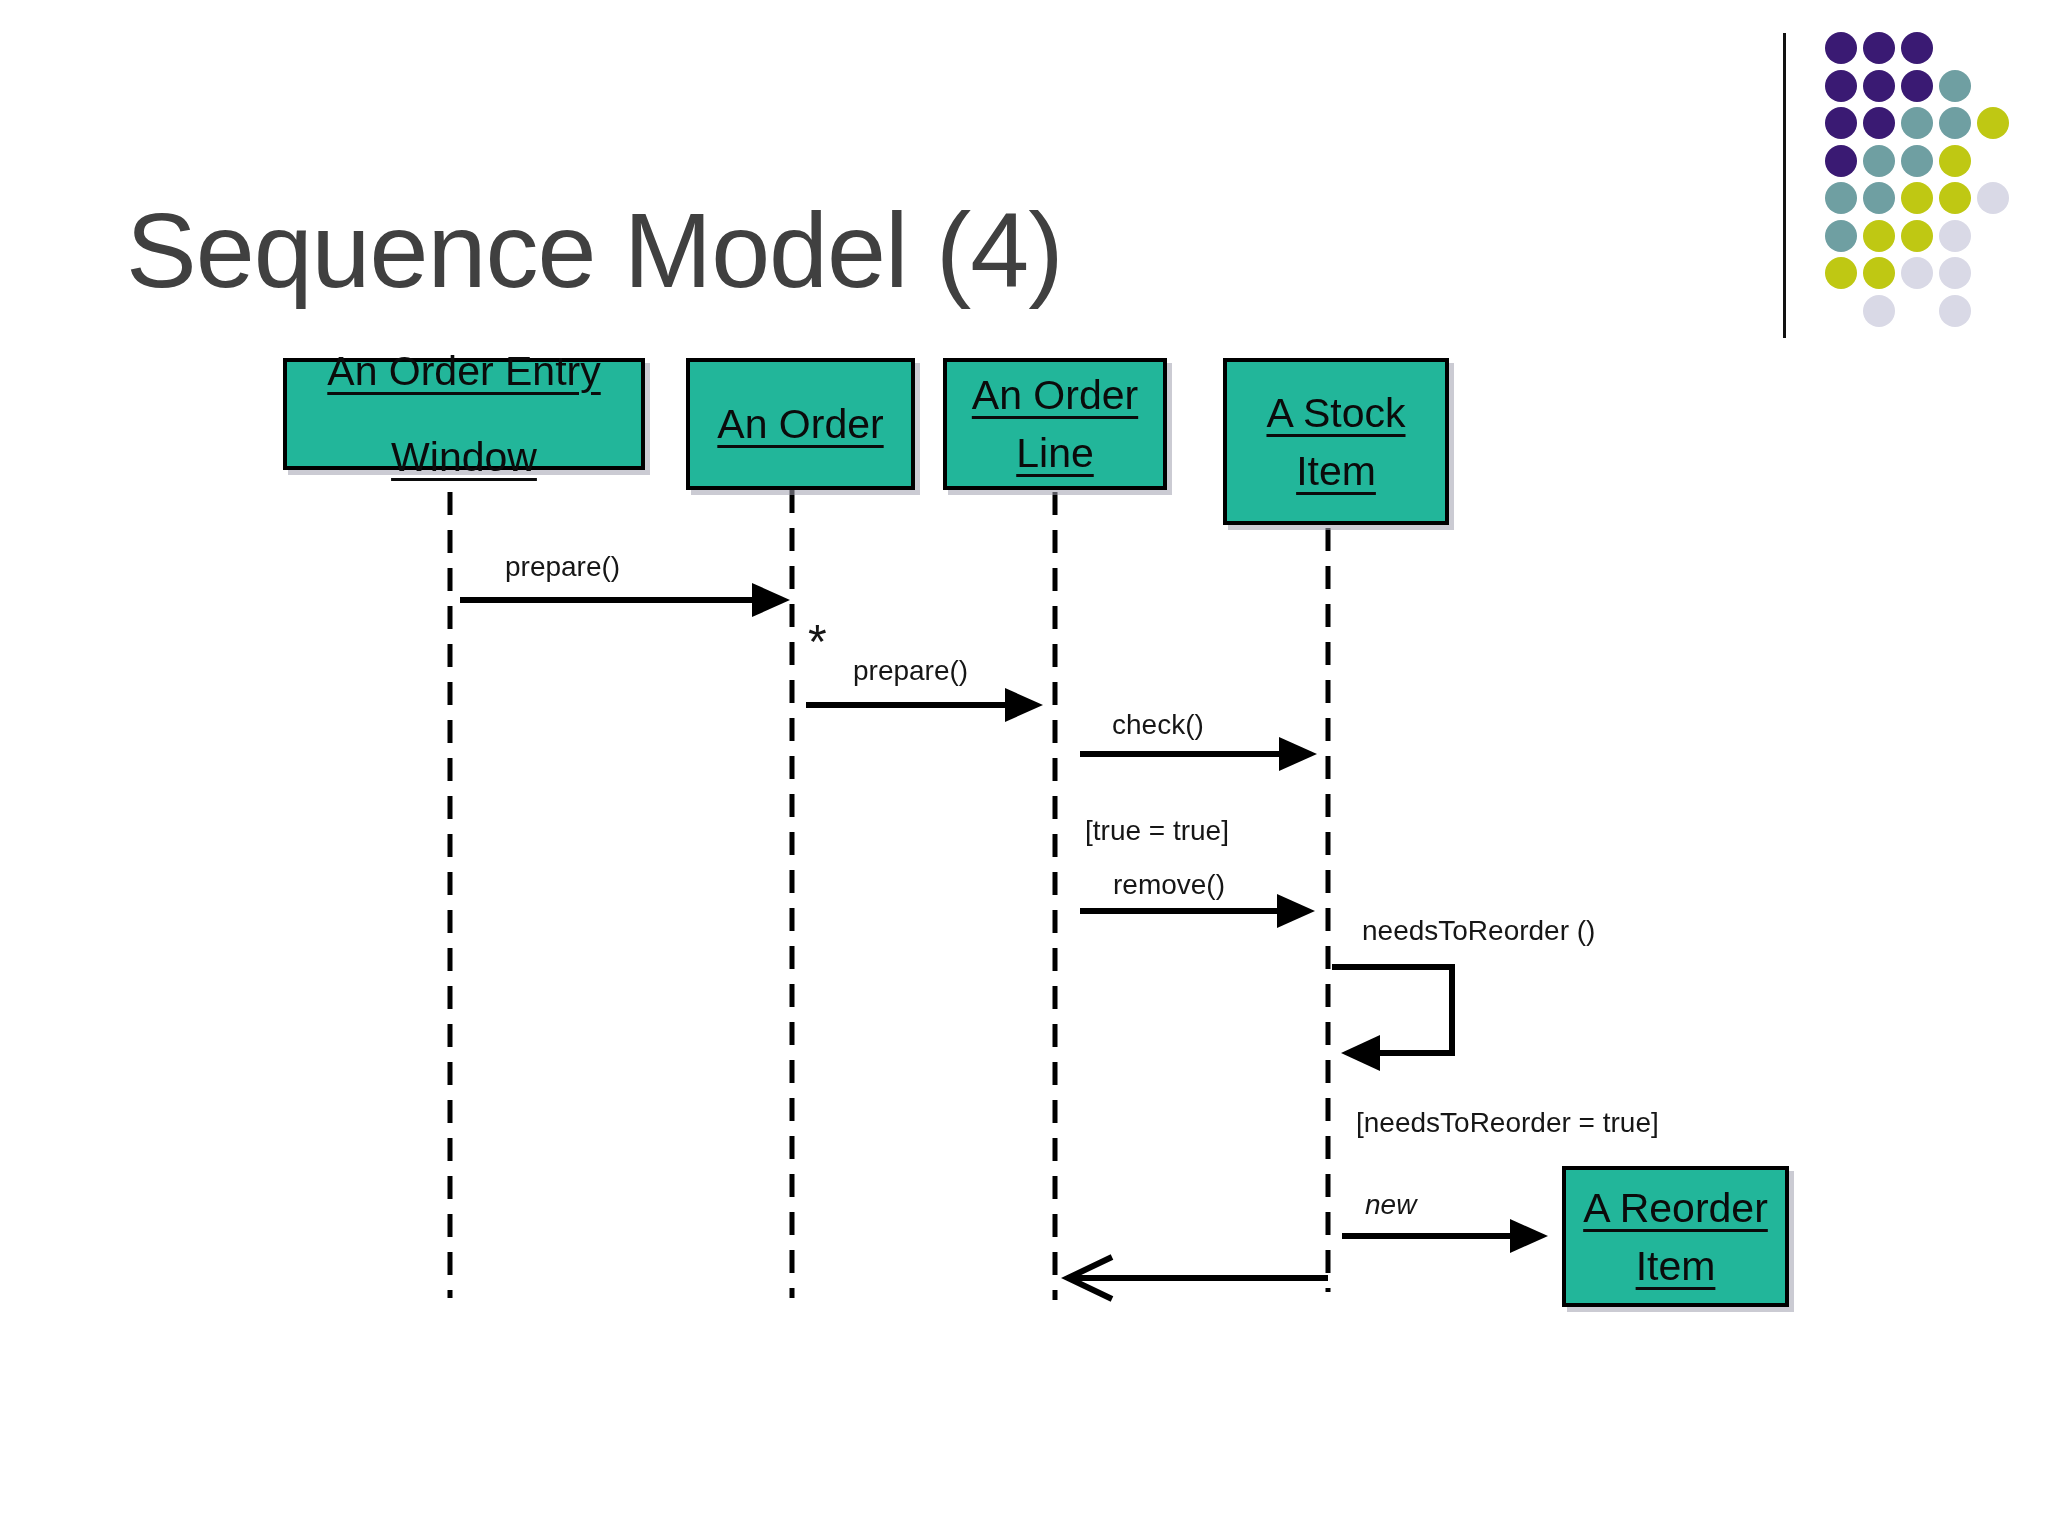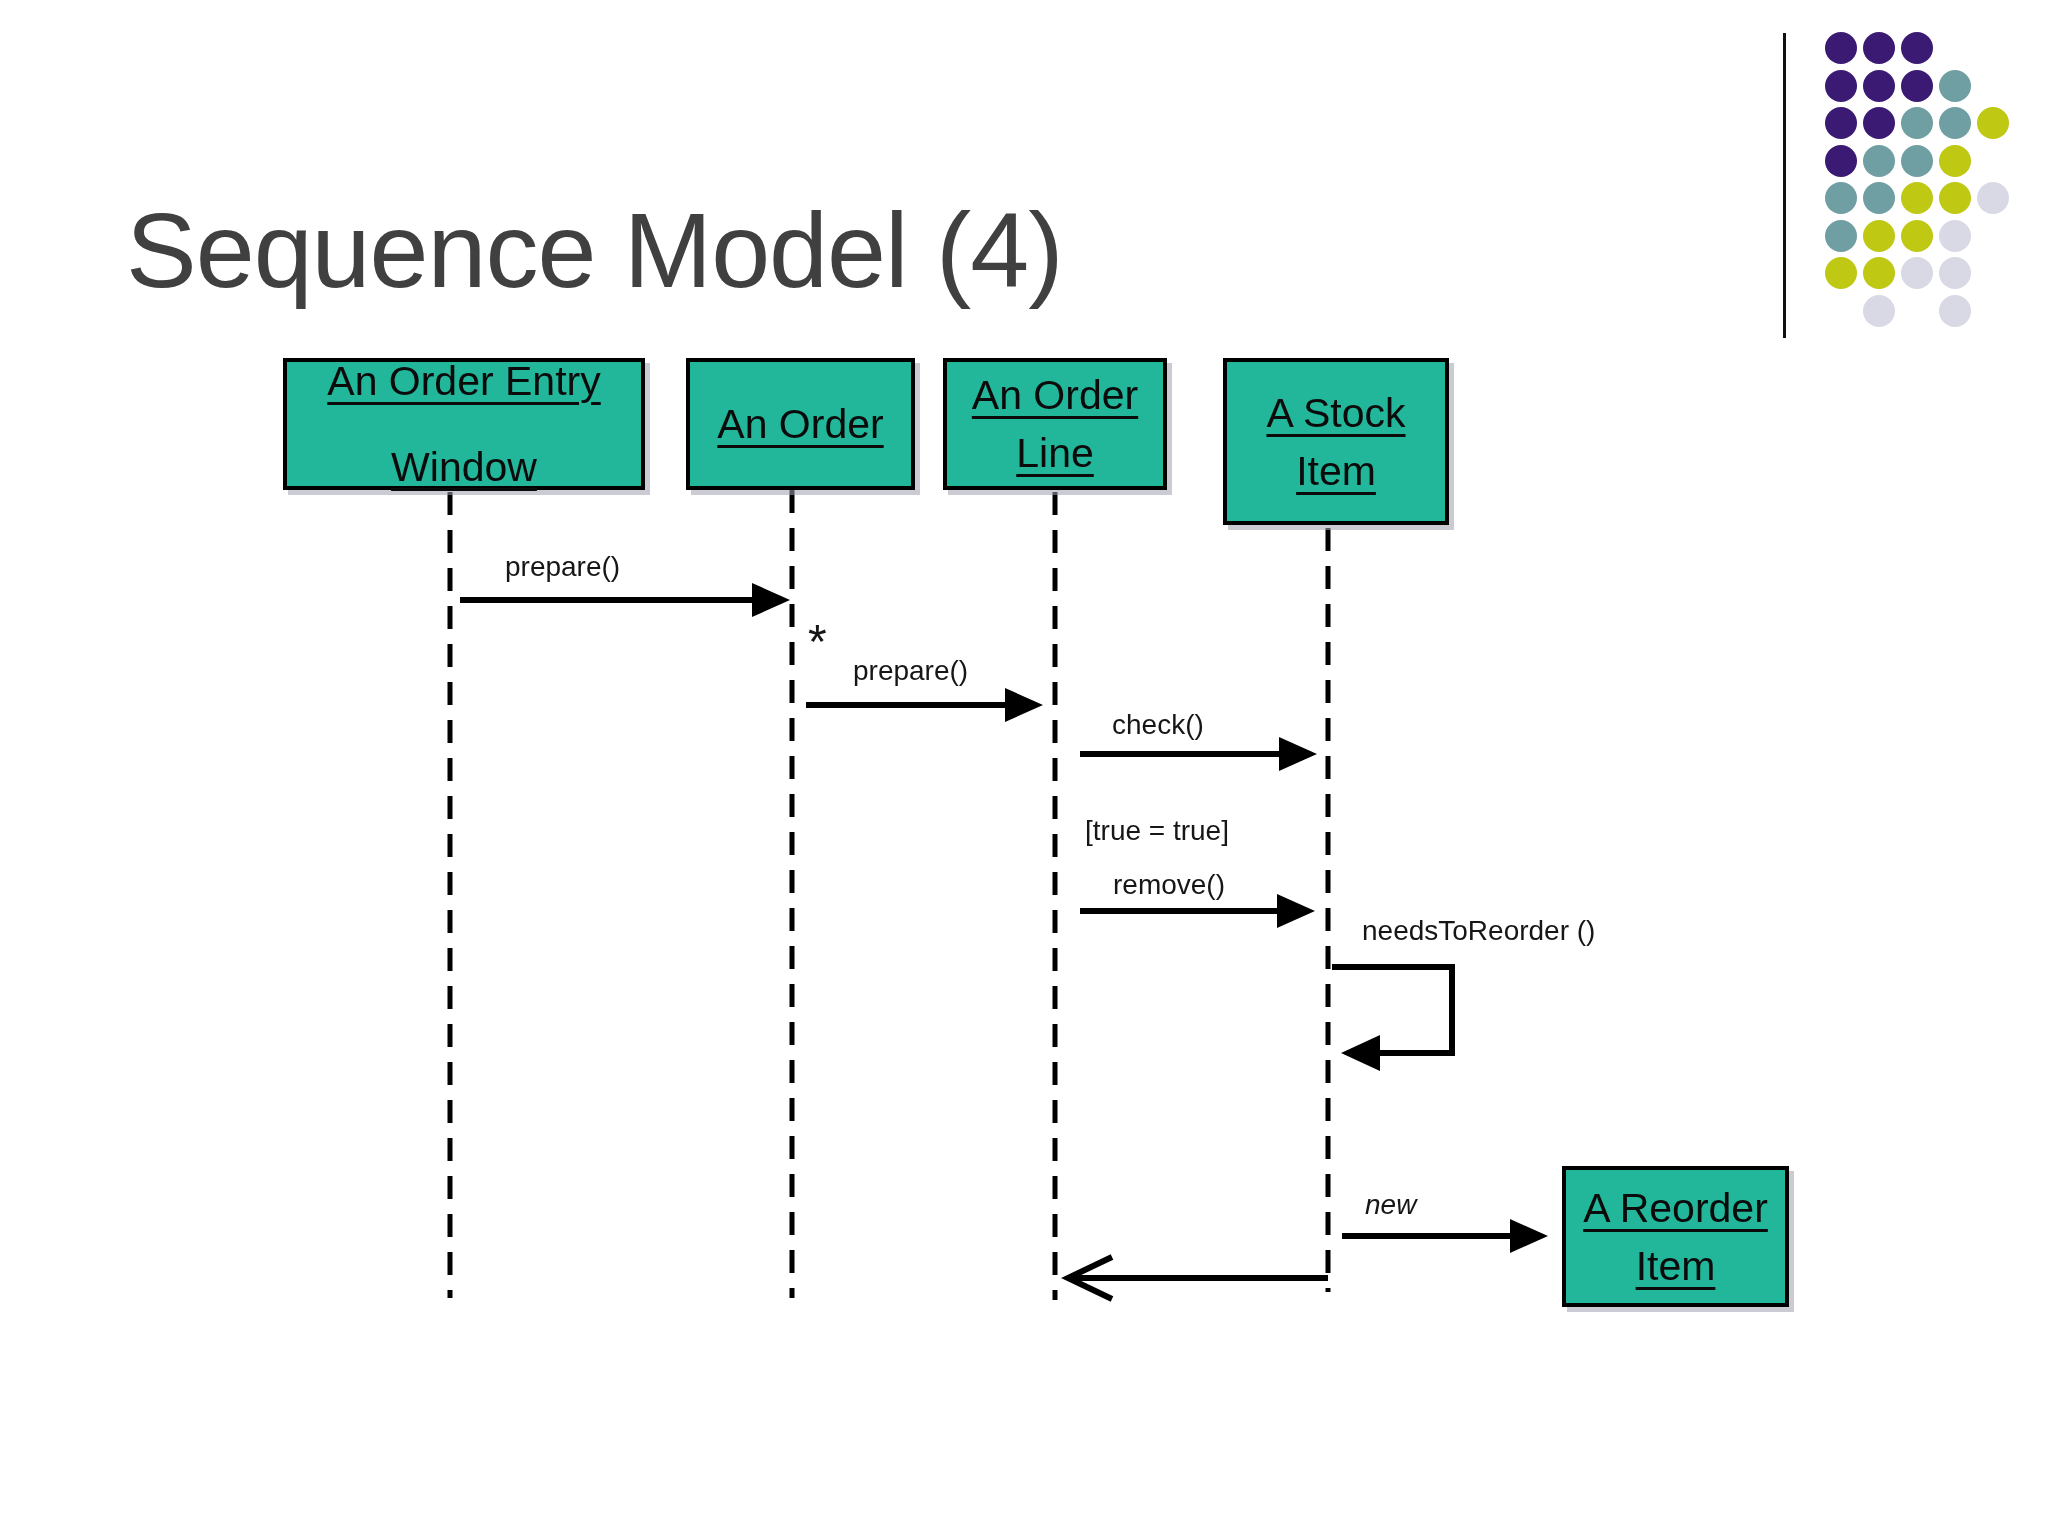--- a/index.html
+++ b/index.html
@@ -122,21 +122,21 @@
       <line x1="1342" y1="1236" x2="1514" y2="1236" stroke="#000" stroke-width="6"></line>
       <polygon points="1548,1236 1510,1219 1510,1253" fill="#000"></polygon>
     </g>
 
     <g>
       <line x1="1074" y1="1278" x2="1328" y2="1278" stroke="#000" stroke-width="6"></line>
       <polyline points="1112,1257 1068,1278 1112,1299" fill="none" stroke="#000" stroke-width="6"></polyline>
     </g>
   </svg>
 
-  <div class="obj-box" style="left:283px;top:358px;width:362px;height:132px;gap:28px;">
+  <div class="obj-box" style="left:283px;top:358px;width:362px;height:112px;gap:28px;">
     <span>An Order Entry</span>
     <span>Window</span>
   </div>
   <div class="obj-box" style="left:686px;top:358px;width:229px;height:132px;">
     <span>An Order</span>
 
   </div>
   <div class="obj-box" style="left:943px;top:358px;width:224px;height:132px;">
     <span>An Order</span>
     <span>Line</span>
@@ -155,15 +155,16 @@
   <div class="msg-star" style="left:808px;top:618px;">*</div>
   <div class="msg-label" style="left:853px;top:650px;">prepare()</div>
 
   <div class="msg-label" style="left:1112px;top:704px;">check()</div>
 
   <div class="msg-label" style="left:1085px;top:810px;">[true = true]</div>
   <div class="msg-label" style="left:1113px;top:864px;">remove()</div>
 
   <div class="msg-label" style="left:1362px;top:910px;">needsToReorder ()</div>
 
+  <div class="msg-label" style="left:1356px;top:1102px;">[needsToReorder = true]</div>
   <div class="msg-label" style="left:1365px;top:1184px;font-style:italic;">new</div>
 
 </div>
 
 </body></html>

